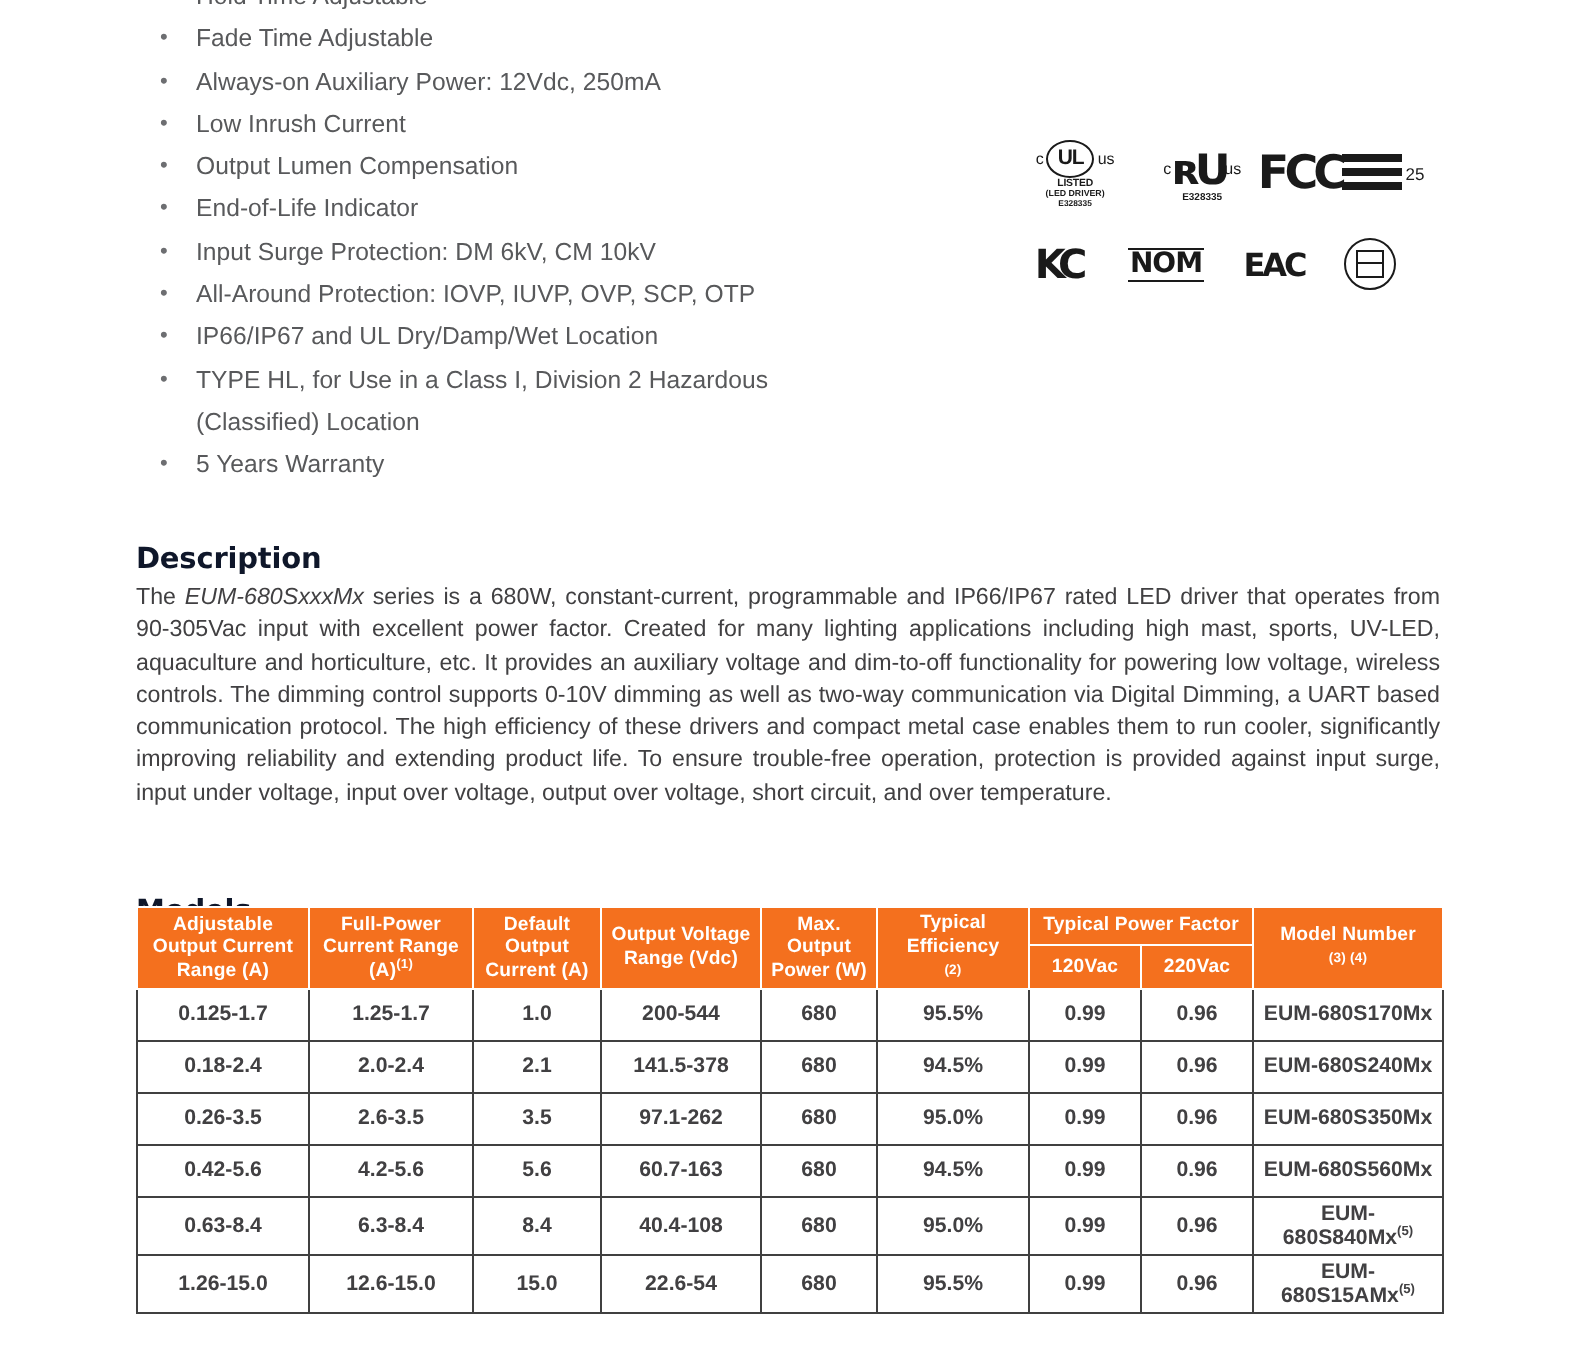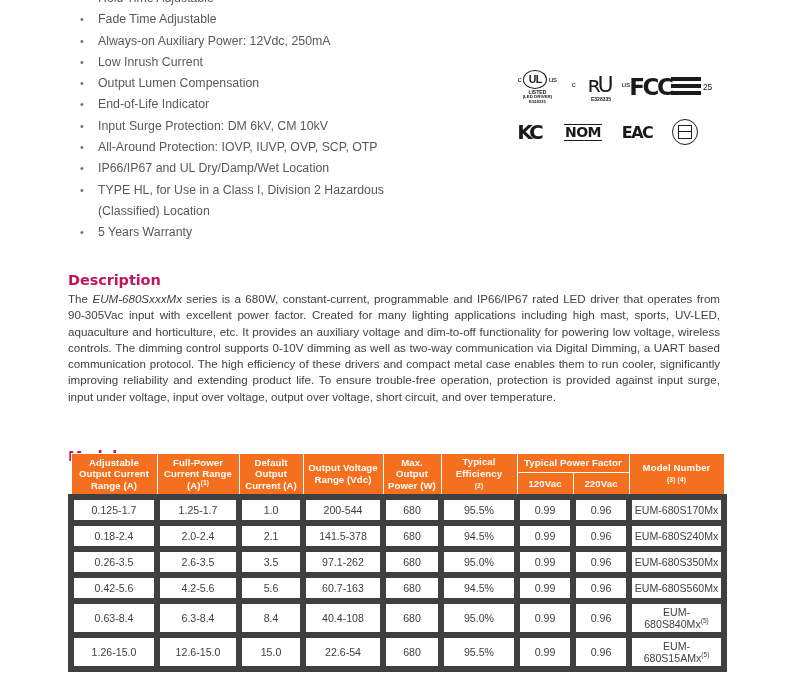--- a/index.html
+++ b/index.html
@@ -82,23 +82,23 @@
     font-size: 5.2px; font-weight: 700; margin-top: 1px;
     letter-spacing: -0.1px;
   }
   .ulus-sub2 { font-size: 4.4px; font-weight: 700; }
   .ulus-sub3 { font-size: 4.2px; font-weight: 700; }
 
   
   .c-ruus { width: 62px; }
   .ruus-top { display: flex; align-items: center; justify-content: center; }
   .ru-mark {
-    font-size: 21px; font-weight: 400;
+    font-size: 21px; font-weight: 700;
     letter-spacing: -3px;
-    margin: 0 12px;
+    margin: 0 1px;
     font-family: "DejaVu Sans", sans-serif;
     transform: scaleX(1.05);
   }
   .ruus-code { font-size: 5px; font-weight: 700; text-align: center; margin-top: -1px; }
 
   
   .c-fcc { width: 40px; }
   .fcc-mark {
     font-size: 23px; font-weight: 900;
     letter-spacing: -2.4px;
@@ -194,21 +194,21 @@
     content: ""; position: absolute;
     left: 5px; right: 5px; top: 11px;
     border-top: 1.4px solid #1a1a1a;
   }
 
   
   .sect-head {
     position: absolute;
     font-size: 14.5px;
     font-weight: 700;
-    color: #be185d;
+    color: #0f172a;
     letter-spacing: -0.1px;
     font-family: "DejaVu Sans", sans-serif;
   }
   #h-description { left: 68px; top: 272px; }
   #h-models      { left: 68px; top: 448px; }
 
   
   .desc {
     position: absolute;
     left: 68px;
@@ -244,27 +244,27 @@
     font-weight: 700;
     line-height: 11.6px;
     padding: 2px 1px;
     letter-spacing: 0.1px;
   }
   .models-table thead th.sub {
     font-size: 9.6px;
     padding: 3px 1px;
   }
   .models-table tbody td {
-    border: 6px solid #404040;
+    border: 1px solid #404040;
     background: #ffffff;
     color: #414042;
     font-size: 10.6px;
     height: 26px;
     padding: 2px 1px;
-    font-weight: 400;
+    font-weight: 700;
   }
   .models-table sup {
     font-size: 6.6px;
     vertical-align: super;
     line-height: 0;
   }
   .th-mn-sup {
     display: block;
     font-size: 6.8px;
     font-weight: 700;

